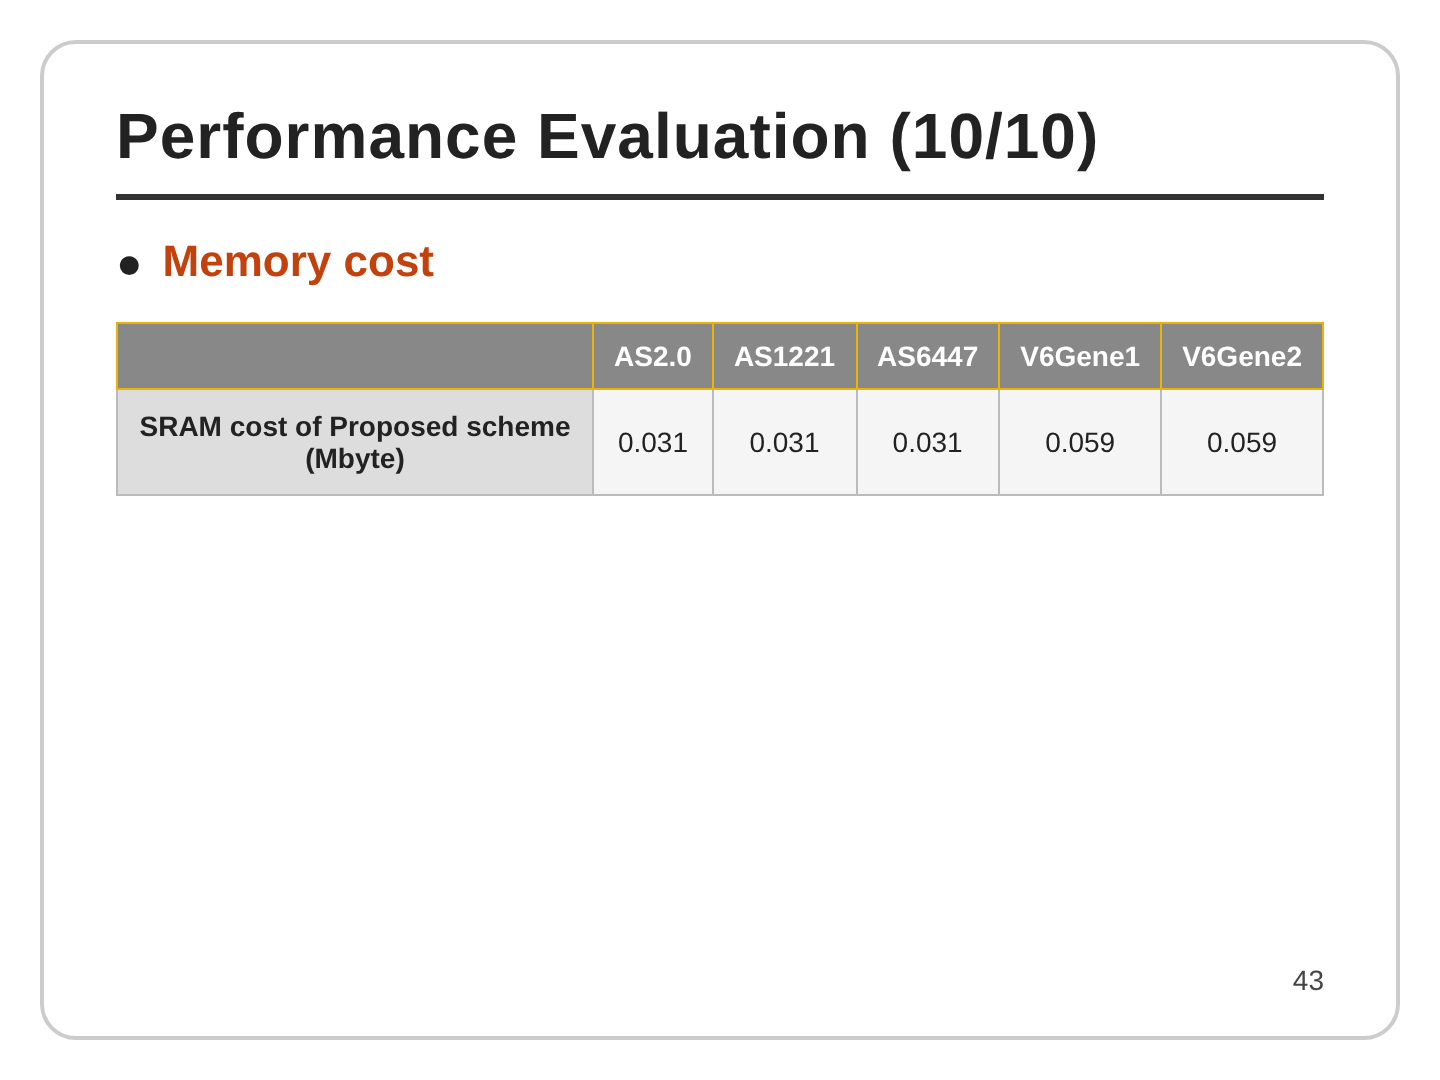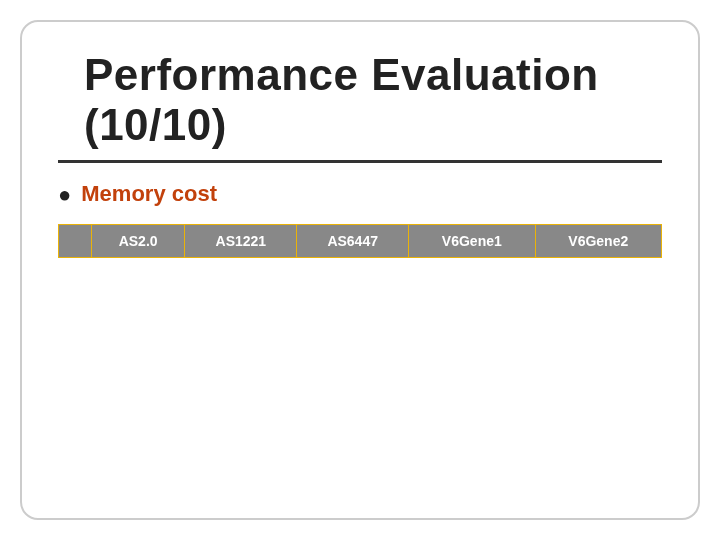--- a/index.html
+++ b/index.html
@@ -24,27 +24,26 @@
       background: #ffffff;
       border-radius: 18px;
       border: 2px solid #cccccc;
       padding: 28px 36px 20px 36px;
       position: relative;
       display: flex;
       flex-direction: column;
     }
 
     .slide-title {
-      font-size: 44px;
+      font-size: 32px;
       font-weight: 900;
       color: #222222;
       font-family: Arial Black, Arial, sans-serif;
       margin-bottom: 10px;
       letter-spacing: 0.5px;
-      margin-left: 26px;
     }
 
     .divider {
       height: 3px;
       background: #333333;
       margin-bottom: 18px;
     }
 
     .bullet-section {
       display: flex;
@@ -136,17 +135,26 @@
         <tr>
           <th></th>
           <th>AS2.0</th>
           <th>AS1221</th>
           <th>AS6447</th>
           <th>V6Gene1</th>
           <th>V6Gene2</th>
         </tr>
       </thead>
       <tbody id="table-body">
+          <tr>
+            <td>SRAM cost of Proposed scheme (Mbyte)</td>
+            <td>0.031</td>
+            <td>0.031</td>
+            <td>0.031</td>
+            <td>0.059</td>
+            <td>0.059</td>
+          </tr>
         </tbody>
     </table>
   </div>
 
+  <div class="page-number">43</div>
 </div>
 
 </body></html>

